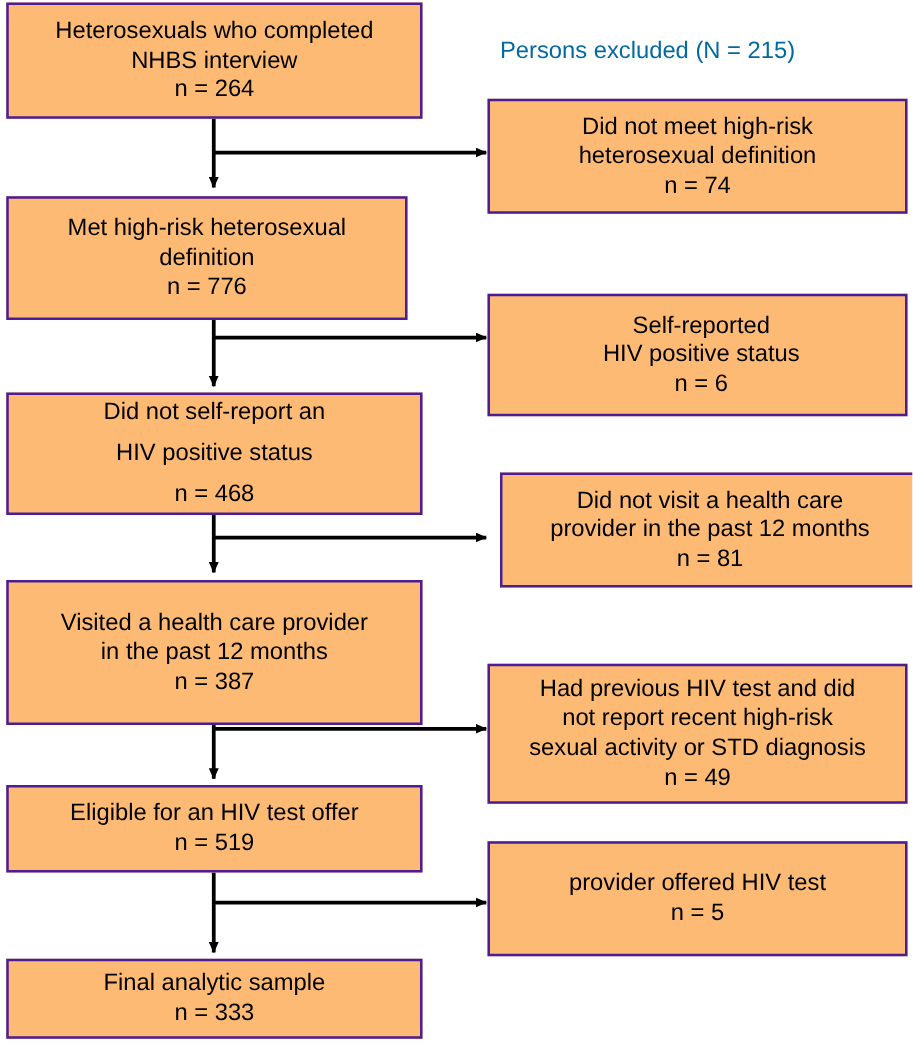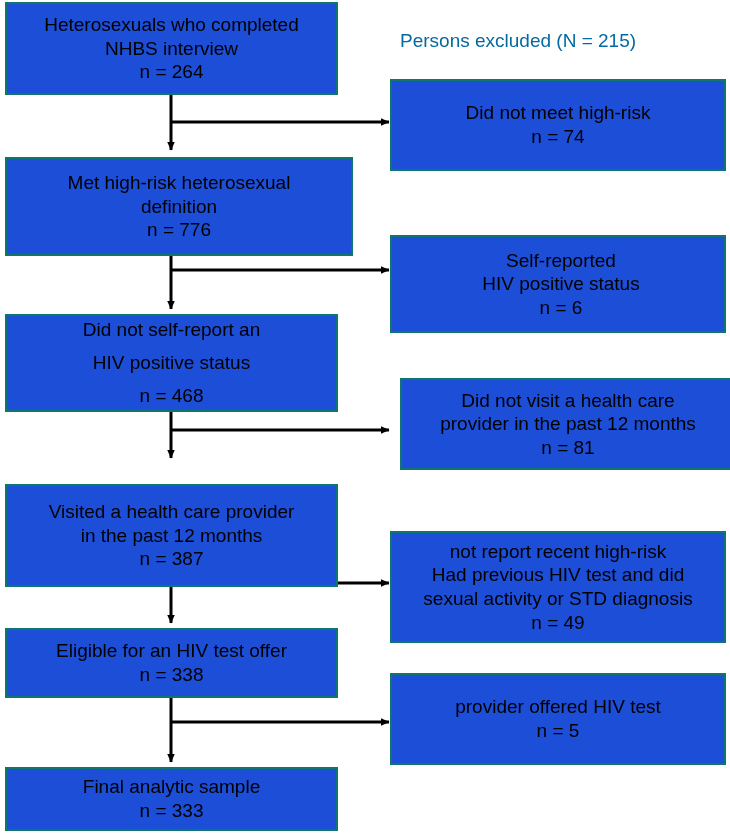--- a/index.html
+++ b/index.html
@@ -11,22 +11,22 @@
     position: relative;
     width: 730px;
     height: 837px;
     background: #ffffff;
     font-family: "Liberation Sans", sans-serif;
     overflow: hidden;
   }
   .node {
     position: absolute;
     box-sizing: border-box;
-    background: #1d4ed8;
-    border: 2px solid #0f766e;
+    background: #fdba74;
+    border: 2px solid #4c1d95;
     display: flex;
     flex-direction: column;
     align-items: center;
     justify-content: center;
     text-align: center;
     color: #000000;
     font-size: 19px;
     line-height: 1.24;
     padding: 2px 6px;
   }
@@ -96,68 +96,69 @@
   </svg>
 
   <div class="caption" style="left:400px; top:30px; width:300px;">Persons excluded (N = 215)</div>
 
   <div class="node" style="left:5px; top:2px; width:333px; height:93px;">
     <span class="ln">Heterosexuals who completed</span>
     <span class="ln">NHBS interview</span>
     <span class="ln">n = 264</span>
   </div>
 
-  <div class="node" style="left:5px; top:157px; width:348px; height:99px;">
+  <div class="node" style="left:5px; top:157px; width:321px; height:99px;">
     <span class="ln">Met high-risk heterosexual</span>
     <span class="ln">definition</span>
     <span class="ln">n = 776</span>
   </div>
 
   <div class="node" style="left:5px; top:314px; width:333px; height:98px;justify-content:space-between;">
     <span class="ln">Did not self-report an</span>
     <span class="ln">HIV positive status</span>
     <span class="ln">n = 468</span>
   </div>
 
-  <div class="node" style="left:5px; top:484px; width:333px; height:103px;">
+  <div class="node" style="left:5px; top:464px; width:333px; height:116px;">
     <span class="ln">Visited a health care provider</span>
     <span class="ln">in the past 12 months</span>
     <span class="ln">n = 387</span>
   </div>
 
   <div class="node" style="left:5px; top:628px; width:333px; height:70px;">
     <span class="ln">Eligible for an HIV test offer</span>
-    <span class="ln">n = 338</span>
+    <span class="ln">n = 519</span>
   </div>
 
   <div class="node" style="left:5px; top:767px; width:333px; height:64px;text-align:center;">
     <span class="ln">Final analytic sample</span>
     <span class="ln">n = 333</span>
   </div>
 
   <div class="node" style="left:390px; top:79px; width:336px; height:92px;">
     <span class="ln">Did not meet high-risk</span>
+    <span class="ln">heterosexual definition</span>
     <span class="ln">n = 74</span>
   </div>
 
   <div class="node" style="left:390px; top:235px; width:336px; height:98px;padding-left:12px;">
     <span class="ln">Self-reported</span>
     <span class="ln">HIV positive status</span>
     <span class="ln">n = 6</span>
   </div>
 
   <div class="node" style="left:400px; top:378px; width:336px; height:92px;">
     <span class="ln">Did not visit a health care</span>
     <span class="ln">provider in the past 12 months</span>
     <span class="ln">n = 81</span>
   </div>
 
   <div class="node" style="left:390px; top:531px; width:336px; height:112px;">
+    <span class="ln">Had previous HIV test and did</span>
     <span class="ln">not report recent high-risk</span>
-    <span class="ln">Had previous HIV test and did</span>
     <span class="ln">sexual activity or STD diagnosis</span>
     <span class="ln">n = 49</span>
   </div>
 
   <div class="node" style="left:390px; top:673px; width:336px; height:92px;">
     <span class="ln">provider offered HIV test</span>
     <span class="ln">n = 5</span>
   </div>
 
 </div>

